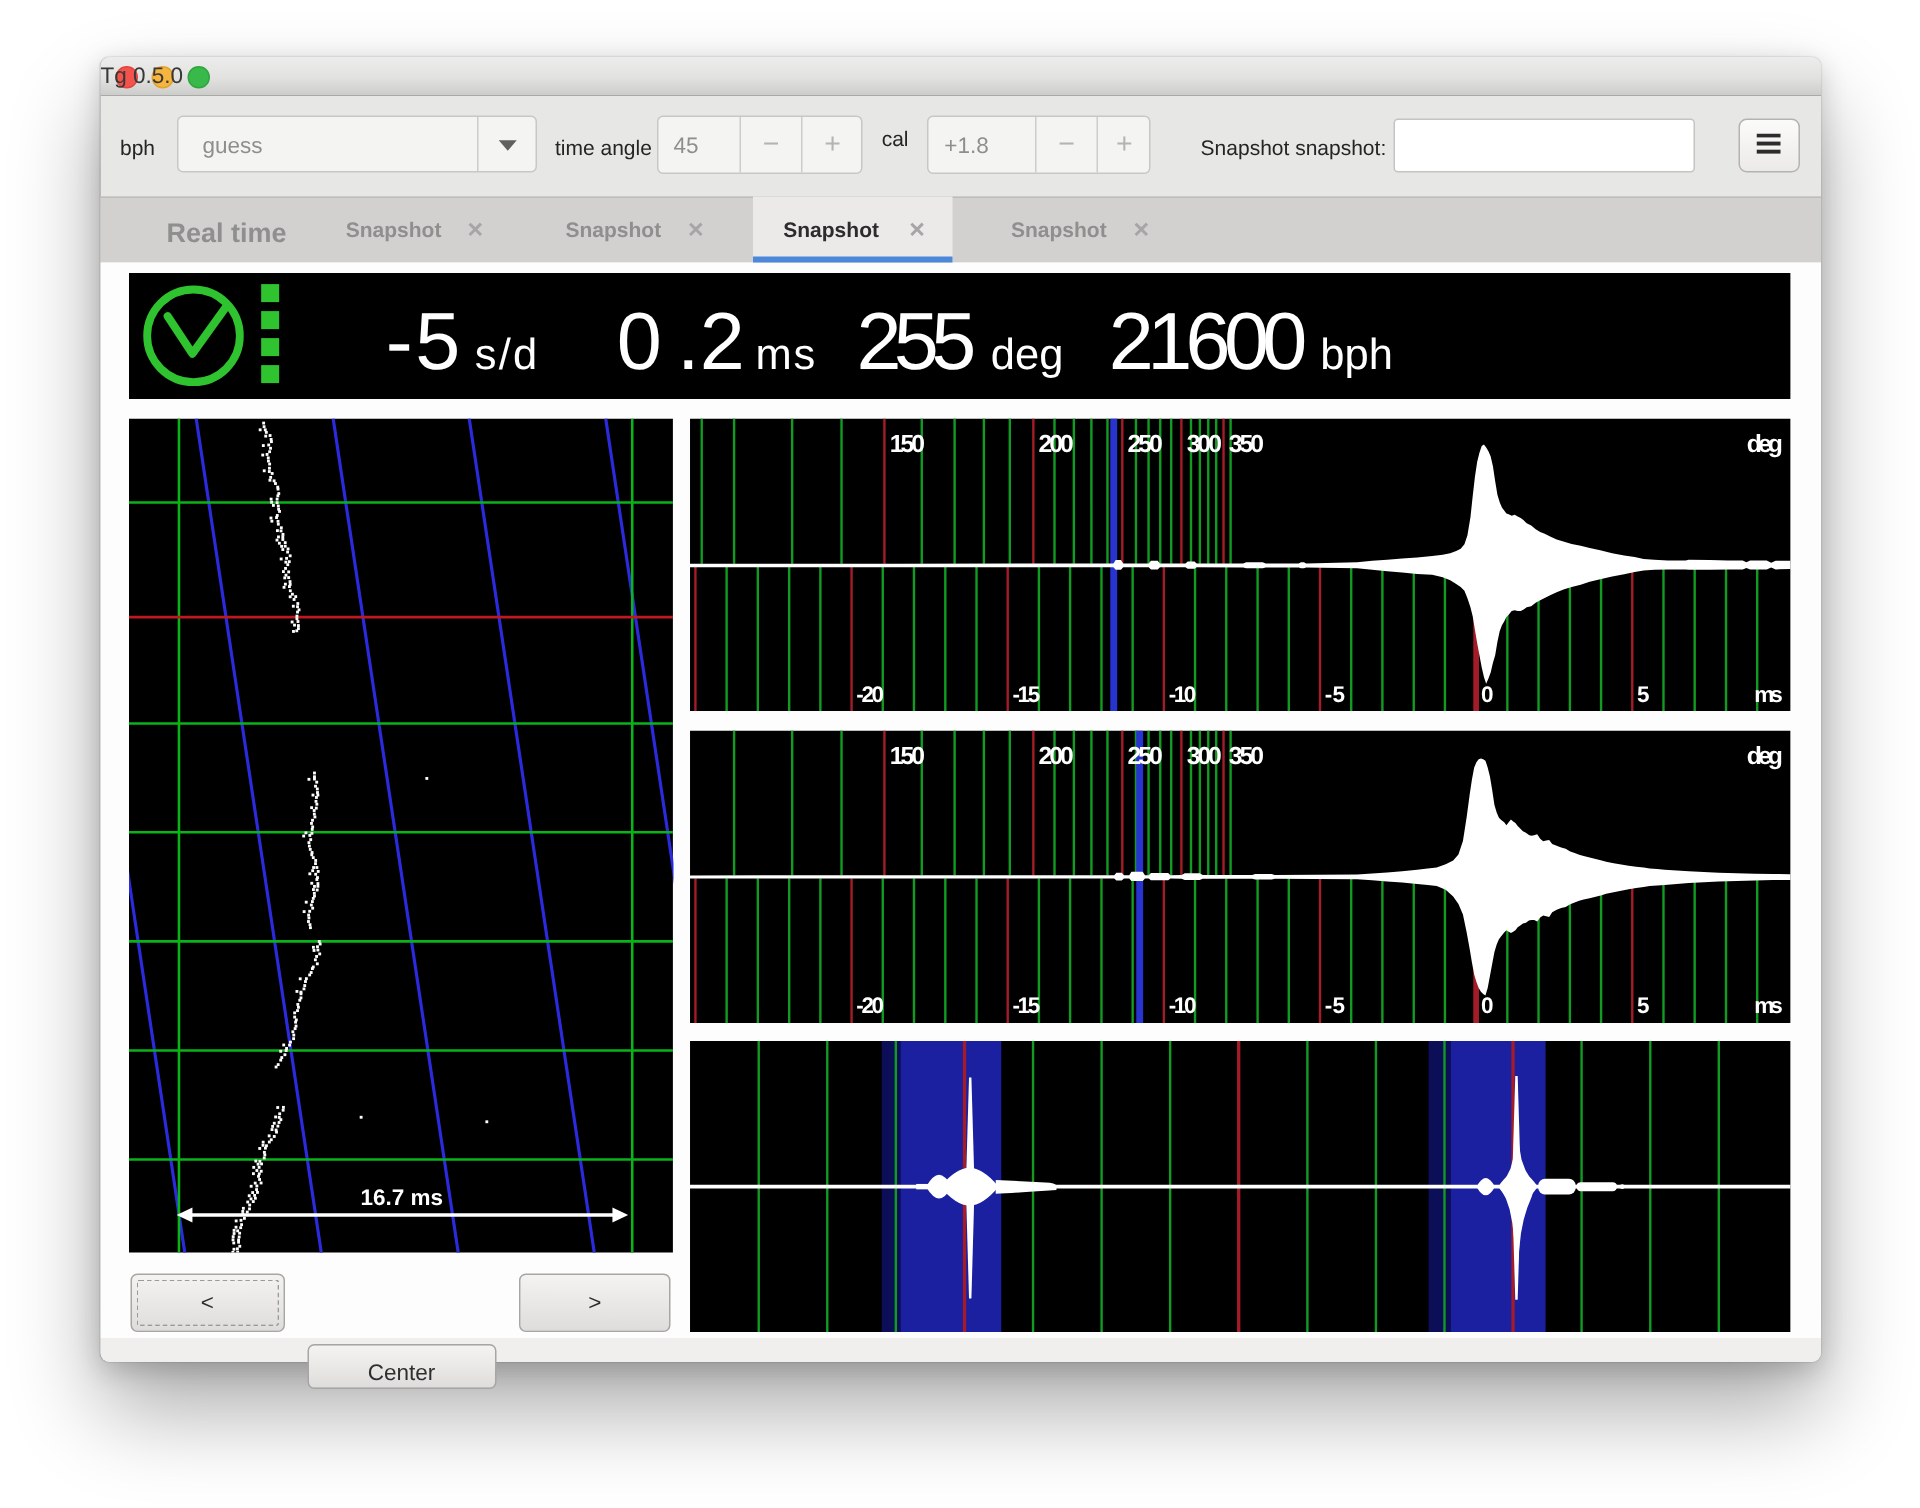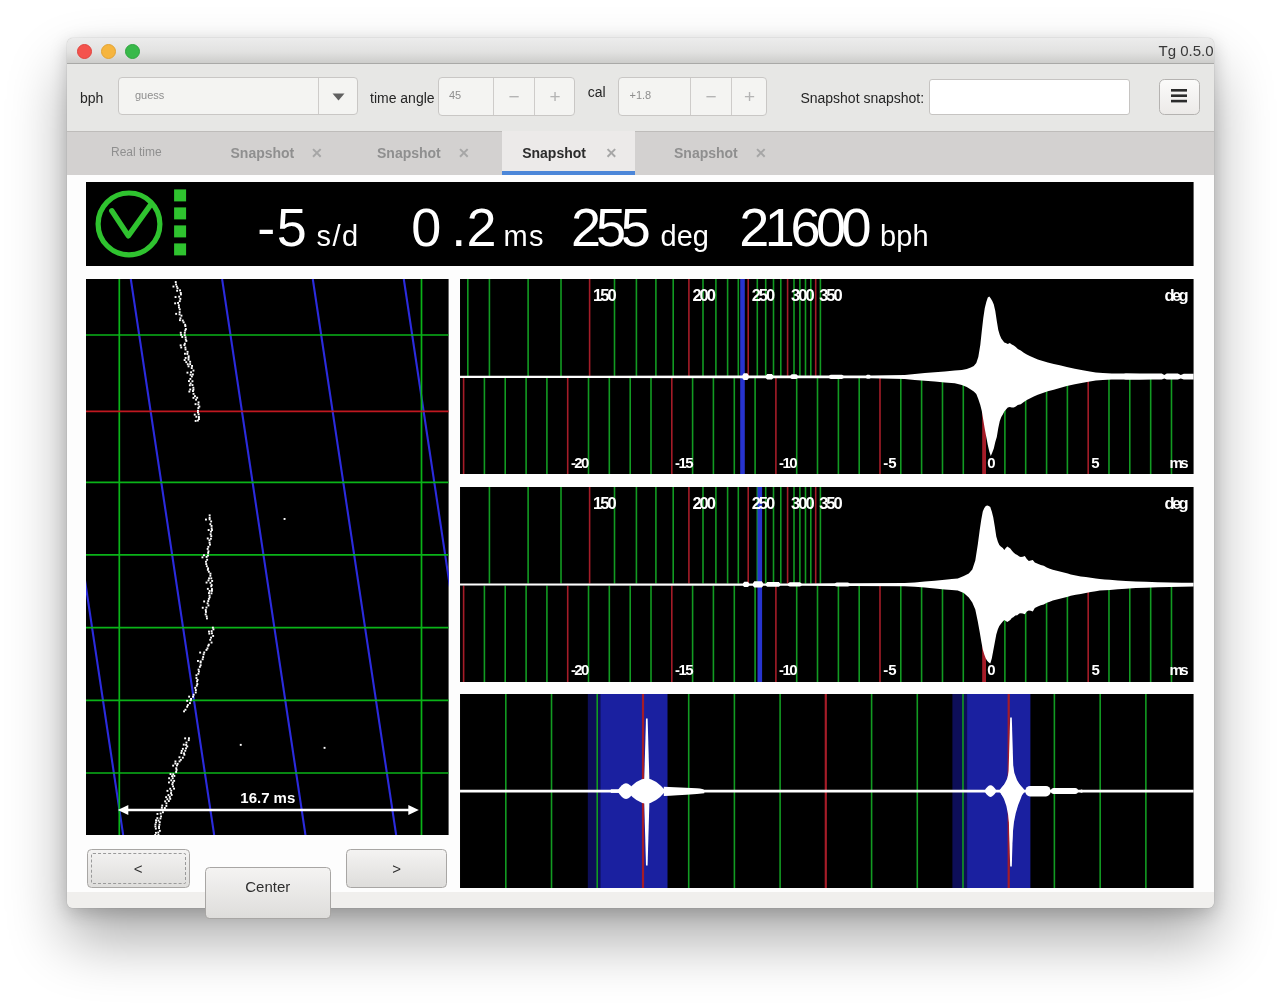--- a/index.html
+++ b/index.html
@@ -1,23 +1,23 @@
 <!DOCTYPE html>
 <html><head><meta charset="utf-8"><style>
 * { margin:0; padding:0; box-sizing:border-box; -webkit-font-smoothing:antialiased; }
 body { width:1280px; height:1005px; background:#fff; font-family:"Liberation Sans",sans-serif; position:relative; overflow:hidden; }
 #win { position:absolute; left:67px; top:38px; width:1146.6px; height:870px; background:#e7e7e5; border-radius:6px;
   box-shadow: 0 32px 60px rgba(0,0,0,0.33), 0 5px 18px rgba(0,0,0,0.18), 0 0 1px rgba(0,0,0,0.35); }
 #titlebar { position:absolute; left:0; top:0; right:0; height:25.8px; border-radius:6px 6px 0 0;
   background:linear-gradient(#ececec 0%,#e2e2e1 55%,#cdcdcb 100%); border-bottom:1px solid #a9a9a7; }
 .tl { position:absolute; top:6.3px; width:15px; height:15px; border-radius:50%; }
-#title { position:absolute; top:4px; left:0; width:1146.6px; text-align:right; font-size:15px; color:#383838; }
+#title { position:absolute; top:4px; left:0; width:1146.6px; text-align:left; font-size:15px; color:#383838; }
 .lbl { position:absolute; font-size:14px; color:#252525; }
 .fld { position:absolute; background:#f4f4f2; border:1px solid #c9c7c5; border-radius:4px; }
-.gray { color:#8e8e8e; font-size:11px; position:absolute; }
+.gray { color:#8e8e8e; font-size:15px; position:absolute; }
 .pm { position:absolute; color:#b4b4b4; font-size:19px; text-align:center; font-weight:400; }
 .div { position:absolute; width:1px; background:#ceccca; }
 #tabbar { position:absolute; left:0; top:92.5px; width:1146.6px; height:44.5px; background:#d3d1d0; border-top:1px solid #bebcba; }
 #page { position:absolute; left:0; top:137px; width:1146.6px; height:716.5px; background:#fdfdfd; }
 #botstrip { position:absolute; left:0; top:853.5px; width:1146.6px; height:16.5px; background:#f0efed; border-radius:0 0 6px 6px; }
 .plot { position:absolute; }
 .wl { fill:#fff; font-size:16.5px; font-weight:bold; font-family:"Liberation Sans",sans-serif; }
 .wm { fill:#fff; font-size:15px; font-weight:bold; font-family:"Liberation Sans",sans-serif; }
 .wt { fill:#fff; font-size:15px; font-weight:bold; font-family:"Liberation Sans",sans-serif; }
 .bt { fill:#fff; font-size:54px; font-family:"Liberation Sans",sans-serif; }
@@ -59,21 +59,21 @@
 <div class="pm" style="left:739.5px;top:86px;width:20px">+</div>
 <div class="lbl" style="left:800.4px;top:90px">Snapshot snapshot:</div>
 <div style="position:absolute;left:928.5px;top:78.5px;width:201.5px;height:36.7px;background:#fff;border:1px solid #c6c4c2;border-radius:3px"></div>
 <div style="position:absolute;left:1158.9px;top:78.5px;width:41.4px;height:36.7px;background:linear-gradient(#fbfbfa,#eceae8);border:1px solid #b5b3b1;border-radius:5.5px"></div>
 <svg style="position:absolute;left:1171px;top:89px" width="17" height="16">
 <rect y="0" width="16" height="2.6" fill="#2c2c2c"></rect>
     <rect y="5.4" width="16" height="2.6" fill="#2c2c2c"></rect>
     <rect y="10.8" width="16" height="2.6" fill="#2c2c2c"></rect>
   </svg>
 <div style="position:absolute;left:501.6px;top:130.5px;width:133.1px;height:44.5px;background:#eceae9;border-bottom:4px solid #4c87d9"></div>
-<div style="position:absolute;left:111px;top:145px;font-size:12px;font-weight:normal;color:#8f8f8f">Real time</div>
+<div style="position:absolute;left:111px;top:145px;font-size:18px;font-weight:bold;color:#8f8f8f">Real time</div>
 <div style="position:absolute;left:230.5px;top:145px;font-size:14px;font-weight:bold;color:#8f8f8f">Snapshot</div>
 <div style="position:absolute;left:311px;top:145px;font-size:14px;font-weight:bold;color:#a6a6a6">✕</div>
 <div style="position:absolute;left:377px;top:145px;font-size:14px;font-weight:bold;color:#8f8f8f">Snapshot</div>
 <div style="position:absolute;left:458px;top:145px;font-size:14px;font-weight:bold;color:#a6a6a6">✕</div>
 <div style="position:absolute;left:522.2px;top:145px;font-size:14px;font-weight:bold;color:#2c2c2c">Snapshot</div>
 <div style="position:absolute;left:605.5px;top:145px;font-size:14px;font-weight:bold;color:#a6a6a6">✕</div>
 <div style="position:absolute;left:674px;top:145px;font-size:14px;font-weight:bold;color:#8f8f8f">Snapshot</div>
 <div style="position:absolute;left:755px;top:145px;font-size:14px;font-weight:bold;color:#a6a6a6">✕</div>
 <svg class="plot" style="left:86.2px;top:182.2px" width="1107.6" height="84" viewBox="0 0 1107.6 84">
 <rect width="1107.6" height="84" fill="#000"></rect>
@@ -594,13 +594,13 @@
 <path d="M550.2 23.4 L551.8 23.4 L554 97.1 L551.8 172.5 L550.2 172.5 L548 97.1 Z" fill="#fff"></path>
 <path d="M551.8 59.1 L552.8 70.1 L554.4 79.1 L557 86.1 L560 91.1 L562 94.6 L541.5 94.6 L544.5 90.1 L547 85.1 L548.8 78.1 L549.8 69.1 L550.2 59.1 Z" fill="#fff"></path>
 <path d="M551.9 151.1 L552.8 139.1 L554 128.1 L555.8 119.1 L558.2 111.1 L561 104.1 L562.5 99.6 L541 99.6 L544 105.1 L546.4 112.1 L548.2 121.1 L549.4 132.1 L550.1 151.1 Z" fill="#fff"></path>
 <path d="M538.8 97.1 Q546.1 86.7 552 86.7 Q557.9 86.7 565.2 97.1 Q557.9 107.5 552 107.5 Q546.1 107.5 538.8 97.1 Z" fill="#fff"></path>
 <path d="M524.3 97.1 Q527.7 91.3 530.5 91.3 Q533.3 91.3 536.7 97.1 Q533.3 102.9 530.5 102.9 Q527.7 102.9 524.3 97.1 Z" fill="#fff"></path>
 <rect x="565.5" y="91.9" width="25" height="10.5" rx="4.5" fill="#fff"></rect>
 <rect x="591" y="94.1" width="27" height="6" rx="2.8" fill="#fff"></rect>
 <circle cx="621.5" cy="97.1" r="1.6" fill="#fff"></circle>
 </svg>
 <div class="btn" style="left:86.5px;top:848.7px;width:103.3px;height:39.1px;line-height:37px"><span style="display:inline-block;width:95px;height:31px;border:1px dashed #9a9a9a;border-radius:2px;margin-top:3px;line-height:29px">&lt;</span></div>
-<div class="btn" style="left:204.7px;top:867px;width:126.1px;height:52px;line-height:37px">Center</div>
+<div class="btn" style="left:204.7px;top:896px;width:126.1px;height:30px;line-height:37px">Center</div>
 <div class="btn" style="left:345.7px;top:848.7px;width:101.7px;height:39.1px;line-height:37px">&gt;</div>
 </body></html>

